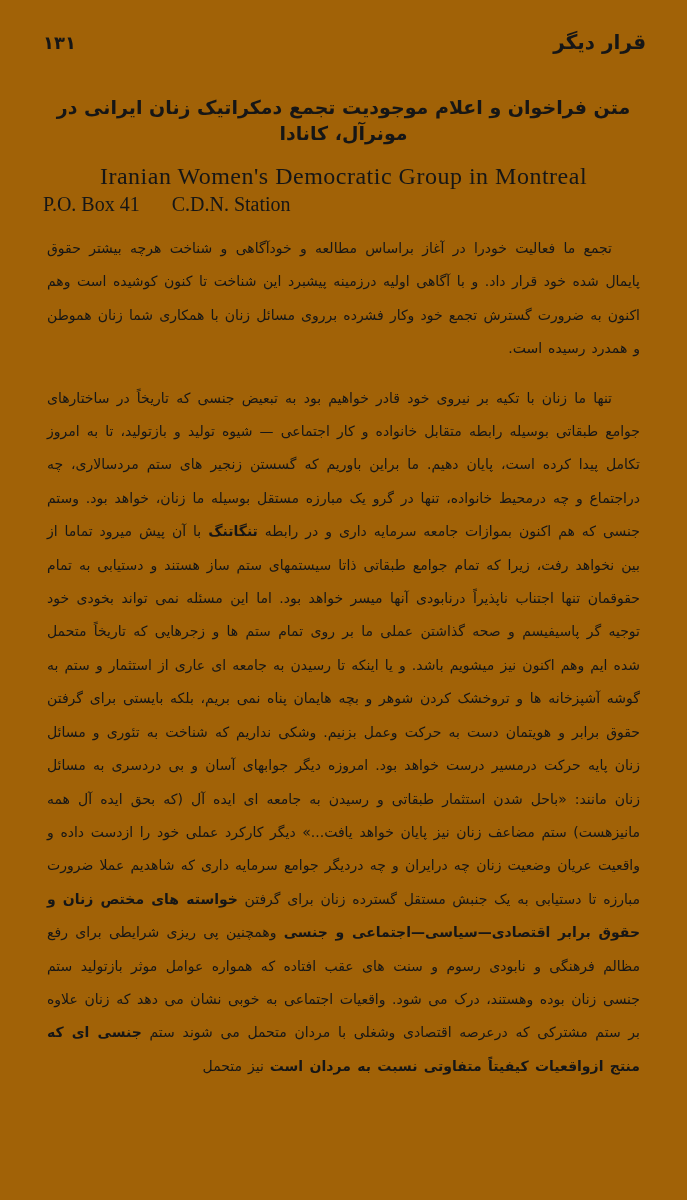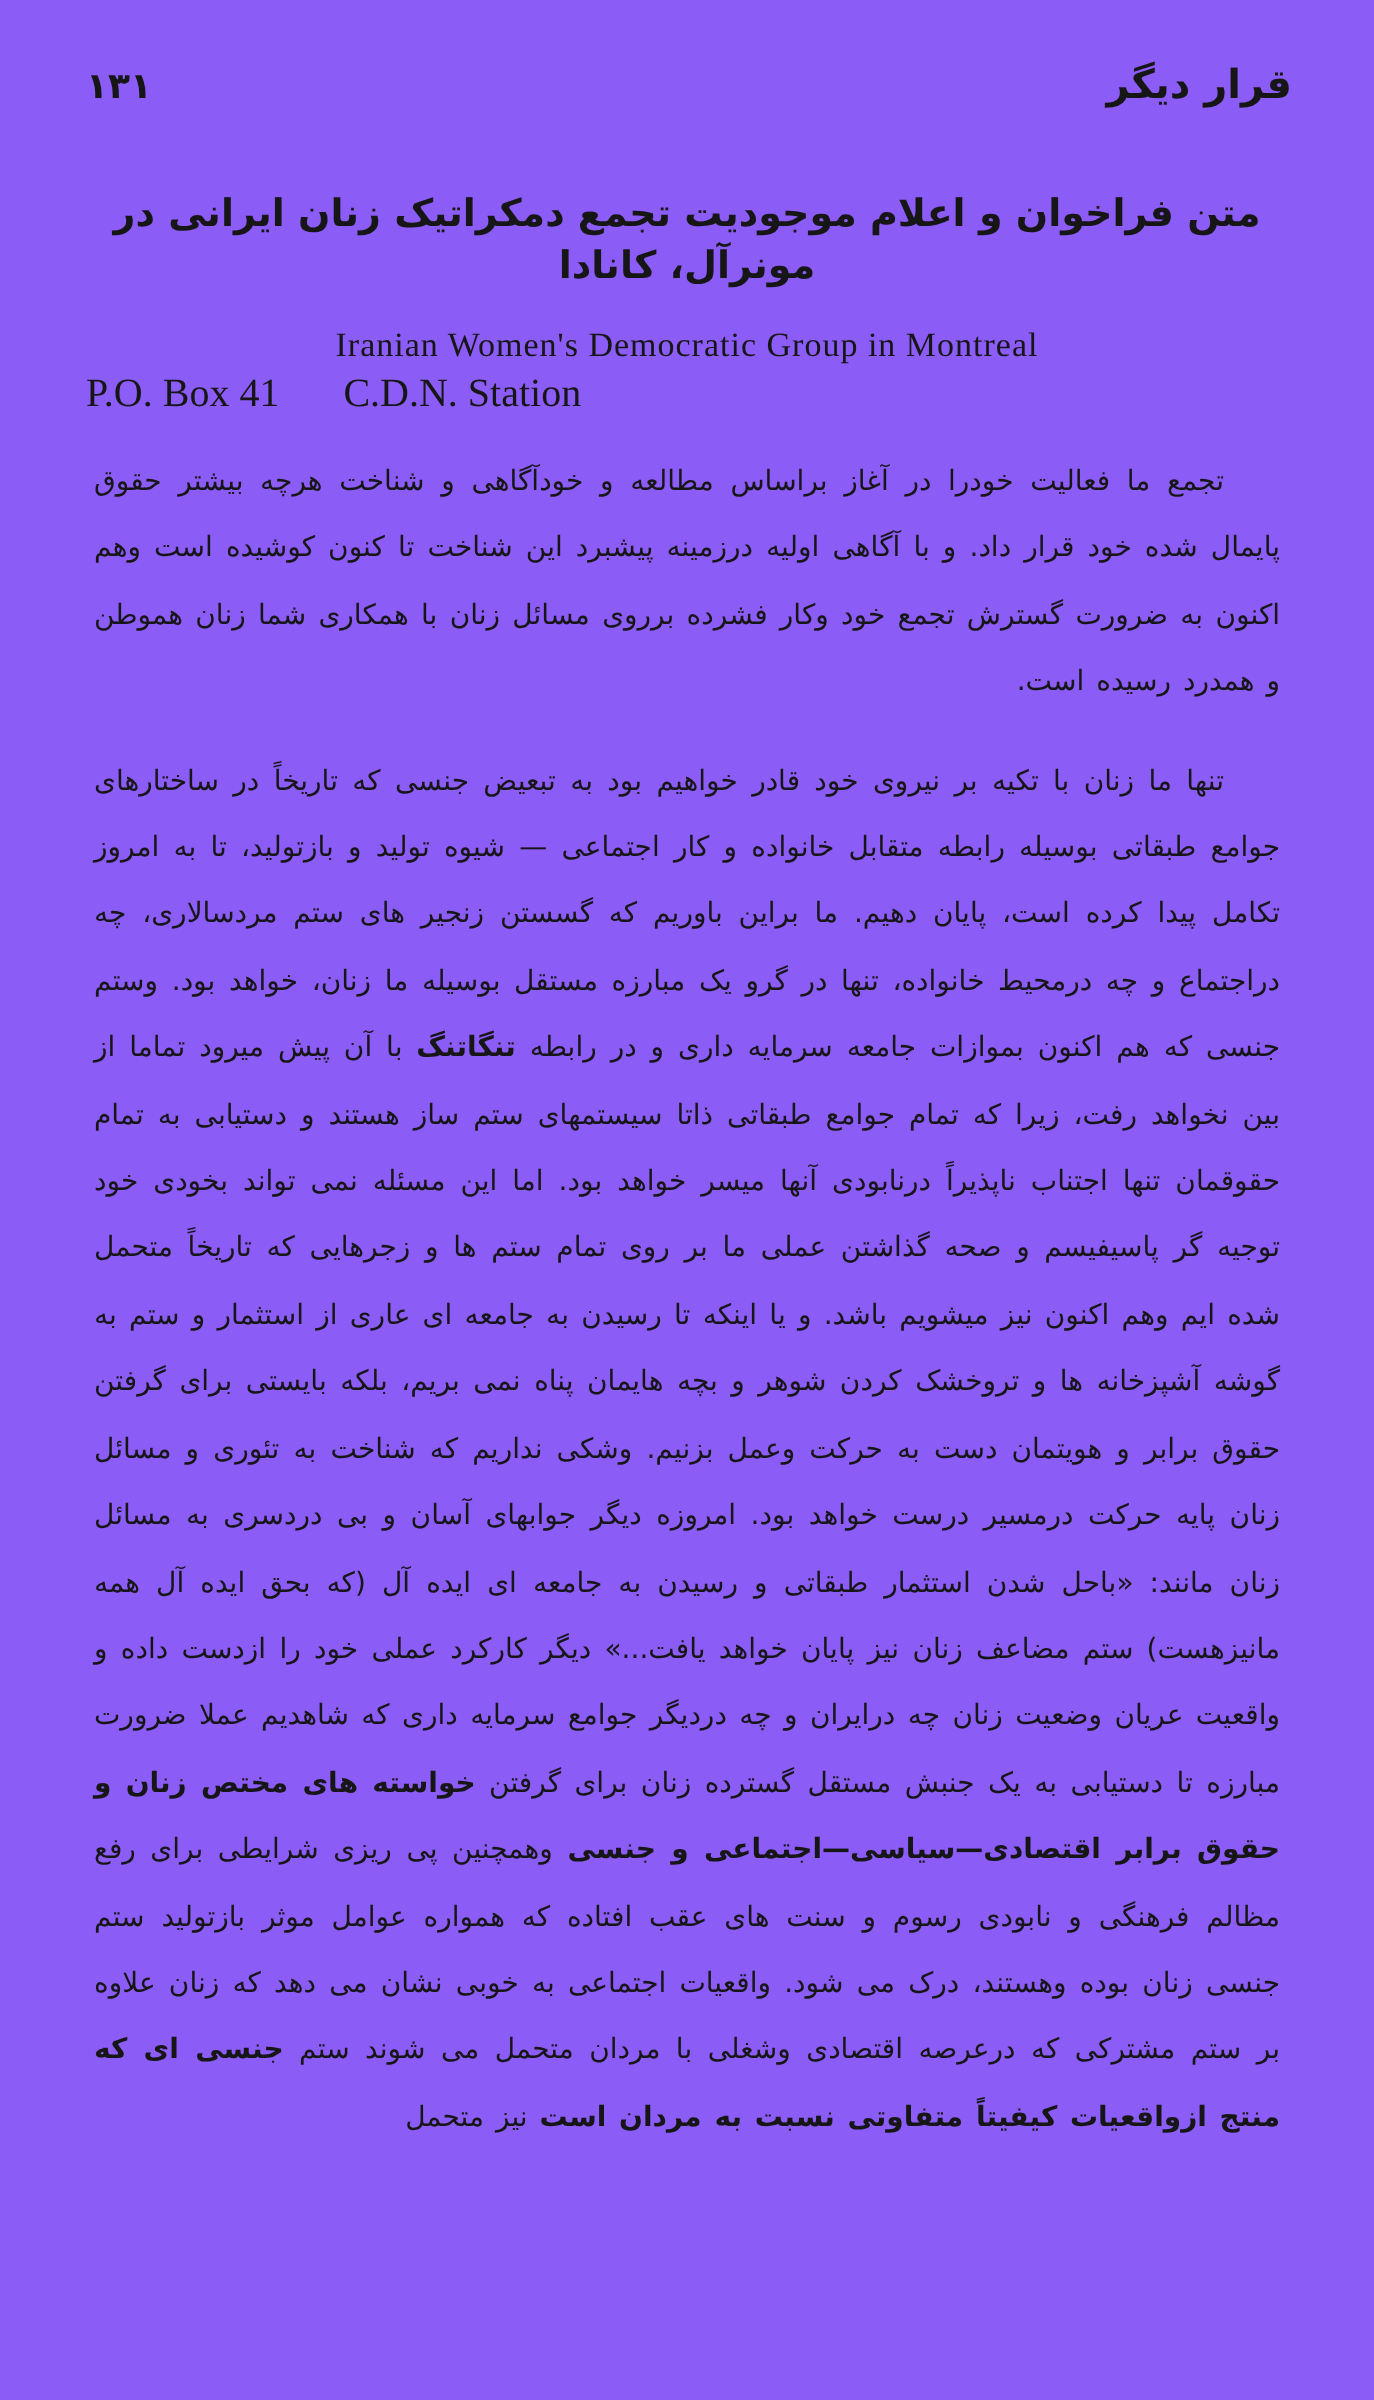--- a/index.html
+++ b/index.html
@@ -5,21 +5,21 @@
   html, body {
     margin: 0;
     padding: 0;
     background: #ffffff;
   }
   .page {
     position: relative;
     width: 687px;
     height: 1200px;
     box-sizing: border-box;
-    background: #8b5cf6;
+    background: #a16207;
     color: #161616;
     padding: 30px 31px 0 31px;
     overflow: hidden;
     font-family: "DejaVu Sans", sans-serif;
   }
   
   .running-head {
     display: flex;
     justify-content: space-between;
     align-items: baseline;
@@ -41,21 +41,21 @@
     text-align: center;
     direction: rtl;
     font-size: 19px;
     font-weight: bold;
     line-height: 26px;
   }
   .org-en {
     margin-top: 17px;
     text-align: center;
     font-family: "Liberation Serif", serif;
-    font-size: 17px;
+    font-size: 24px;
     letter-spacing: 0.5px;
   }
   .address-en {
     margin-top: 3px;
     display: flex;
     align-items: baseline;
     font-family: "Liberation Serif", serif;
     font-size: 20px;
     padding-left: 12px;
   }

